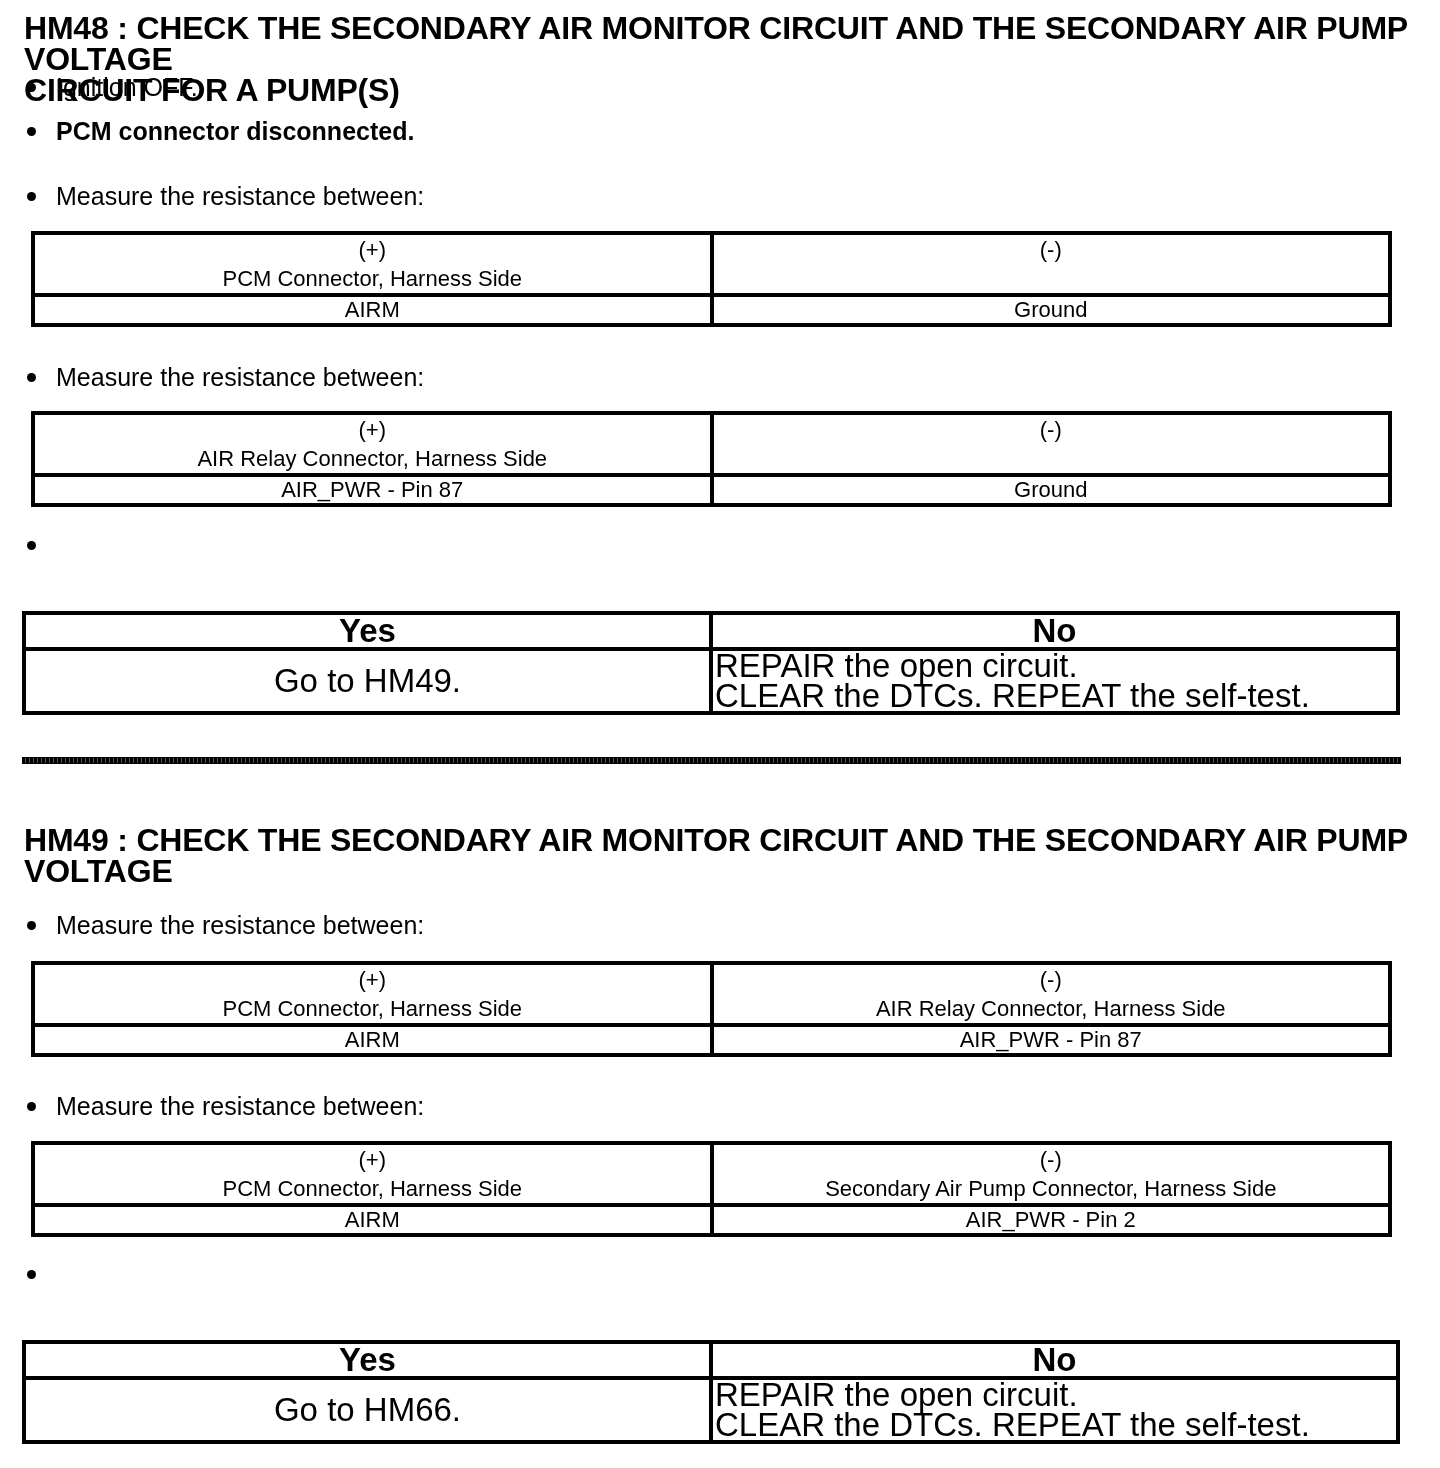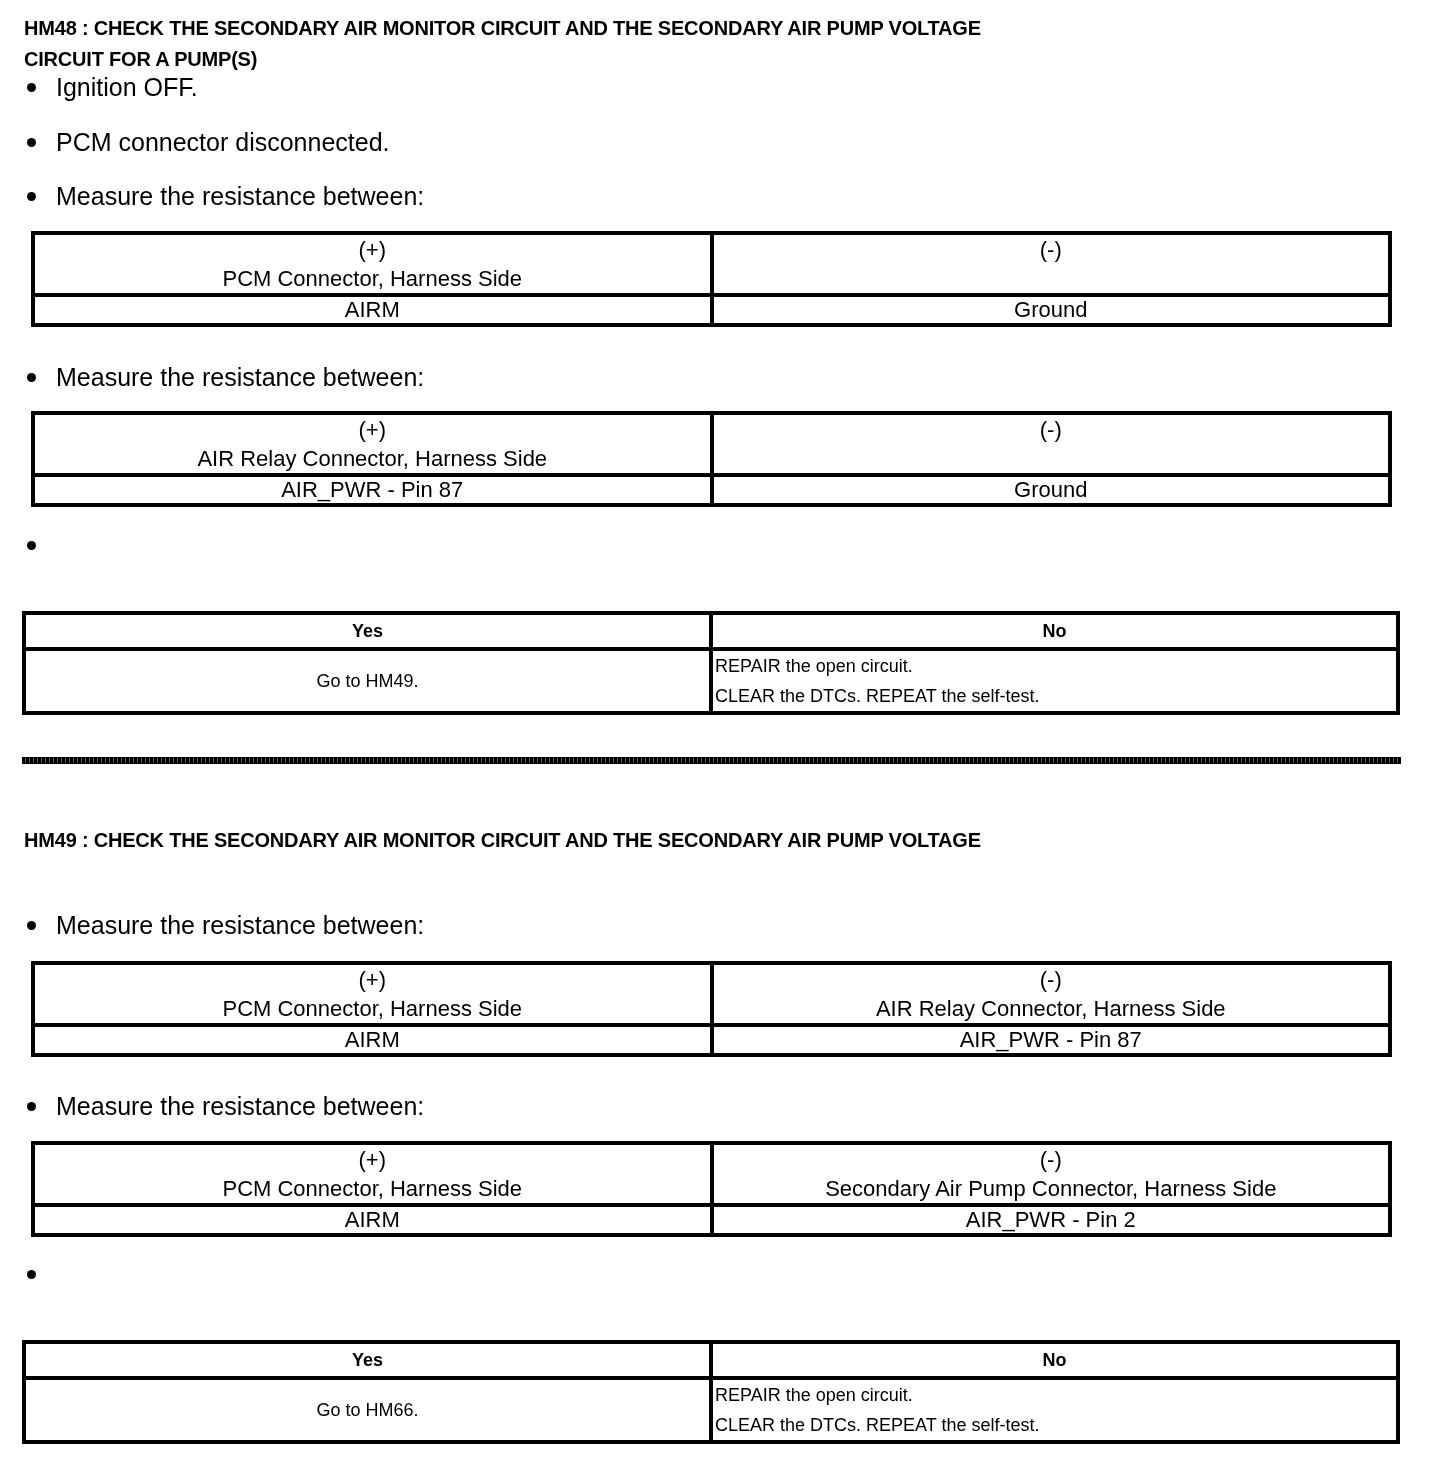--- a/index.html
+++ b/index.html
@@ -2,21 +2,21 @@
 <html><head>
   <meta charset="utf-8">
   <style>
     html, body { margin: 0; padding: 0; background: #ffffff; }
     body {
       width: 1440px; height: 1468px; position: relative; overflow: hidden;
       font-family: "Liberation Sans", sans-serif; color: #000;
     }
     .abs { position: absolute; }
     .title {
-      left: 24px; font-weight: bold; font-size: 20px; line-height: 31px;
+      left: 24px; font-weight: bold; font-size: 32px; line-height: 31px;
       letter-spacing: -0.2px; margin: 0;
     }
     .bullet {
       left: 24px; font-size: 25px; line-height: 30px; white-space: nowrap;
     }
     .bullet .dot {
       display: inline-block; width: 9px; height: 9px; border-radius: 50%;
       background: #000; vertical-align: middle; margin-right: 20px; margin-left: 3px;
       position: relative; top: -2px;
     }
@@ -24,21 +24,21 @@
     table { border-collapse: collapse; table-layout: fixed; position: absolute; }
     table.meas { left: 31px; width: 1361px; }
     table.meas td {
       border: 4px solid #000; text-align: center; font-size: 22px; padding: 0;
       line-height: 29px; vertical-align: top;
     }
     table.meas tr.h td { height: 56px; }
     table.meas tr.v td { height: 26px; line-height: 26px; }
     table.yn { left: 22px; width: 1378px; }
     table.yn td {
-      border: 4px solid #000; font-size: 18px; padding: 0;
+      border: 4px solid #000; font-size: 33px; padding: 0;
     }
     table.yn tr.h td { height: 32px; text-align: center; font-weight: bold; line-height: 32px; }
     table.yn tr.v td { height: 60px; line-height: 30px; }
     table.yn td.yes-cell { text-align: center; }
     table.yn td.no-cell { text-align: left; padding-left: 2px; }
     .divider {
       left: 22px; width: 1379px; height: 5px;
       background: repeating-linear-gradient(90deg, #000 0 3px, #555 3px 4px);
       border-top: 1px solid #000; border-bottom: 1px solid #000;
     }
@@ -47,21 +47,21 @@
 <body>
 
 <h2 class="abs title" style="top:13px;">
   <span>HM48 : CHECK THE SECONDARY AIR MONITOR CIRCUIT AND THE SECONDARY AIR PUMP VOLTAGE</span><br>
   <span>CIRCUIT FOR A PUMP(S)</span>
 </h2>
 
 <div class="abs bullet" style="top:72px;">
   <span class="dot"></span><span>Ignition OFF.</span>
 </div>
-<div class="abs bullet" style="top:127px;">
+<div class="abs bullet" style="top:116px;font-weight:bold;">
   <span class="dot"></span><span>PCM connector disconnected.</span>
 </div>
 
 <div class="abs bullet" style="top:181px;">
   <span class="dot"></span><span>Measure the resistance between:</span>
 </div>
 <table class="meas" style="top:231px;">
   <tbody>
       <tr class="h">
     <td>

